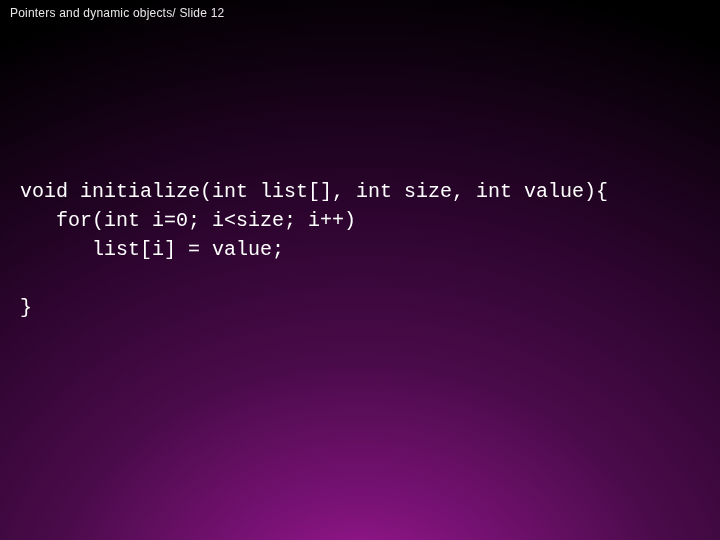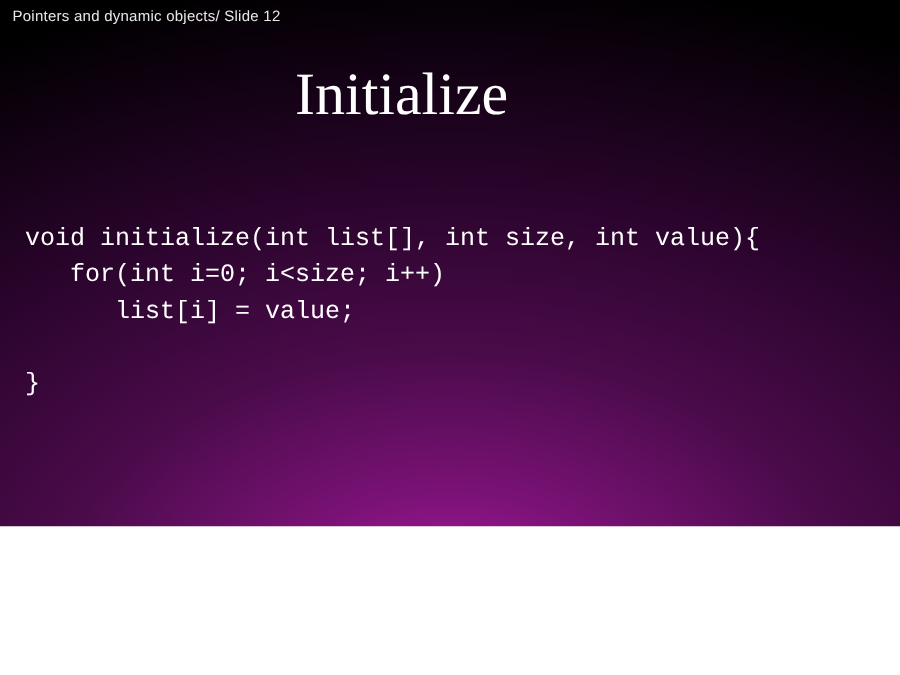--- a/index.html
+++ b/index.html
@@ -5,21 +5,21 @@
   html, body {
     margin: 0;
     padding: 0;
     width: 720px;
     height: 540px;
     overflow: hidden;
     font-family: "Times New Roman", Times, serif;
   }
   .slide {
     width: 720px;
-    height: 421px;
+    height: 540px;
     background: radial-gradient(ellipse 110% 120% at 50% 115%, #b01aa0 0%, #7a1276 18%, #4a0b4a 40%, #2a042c 65%, #0c010d 90%, #000000 100%);
     position: relative;
     box-sizing: border-box;
   }
   .header {
     position: absolute;
     top: 6px;
     left: 10px;
     color: #e8e8e8;
     font-family: Arial, Helvetica, sans-serif;
@@ -43,19 +43,18 @@
     font-size: 20px;
     line-height: 1.45;
     white-space: pre;
   }
 </style>
 </head>
 <body>
 
 <div class="slide">
   <div class="header">Pointers and dynamic objects/ Slide 12</div>
-  <div class="title">Initialize</div>
   <div class="code"><span>void initialize(int list[], int size, int value){</span>
 <span>   for(int i=0; i&lt;size; i++)</span>
 <span>      list[i] = value;</span>
 <span></span>
 <span>}</span></div>
 </div>
 
 </body></html>

